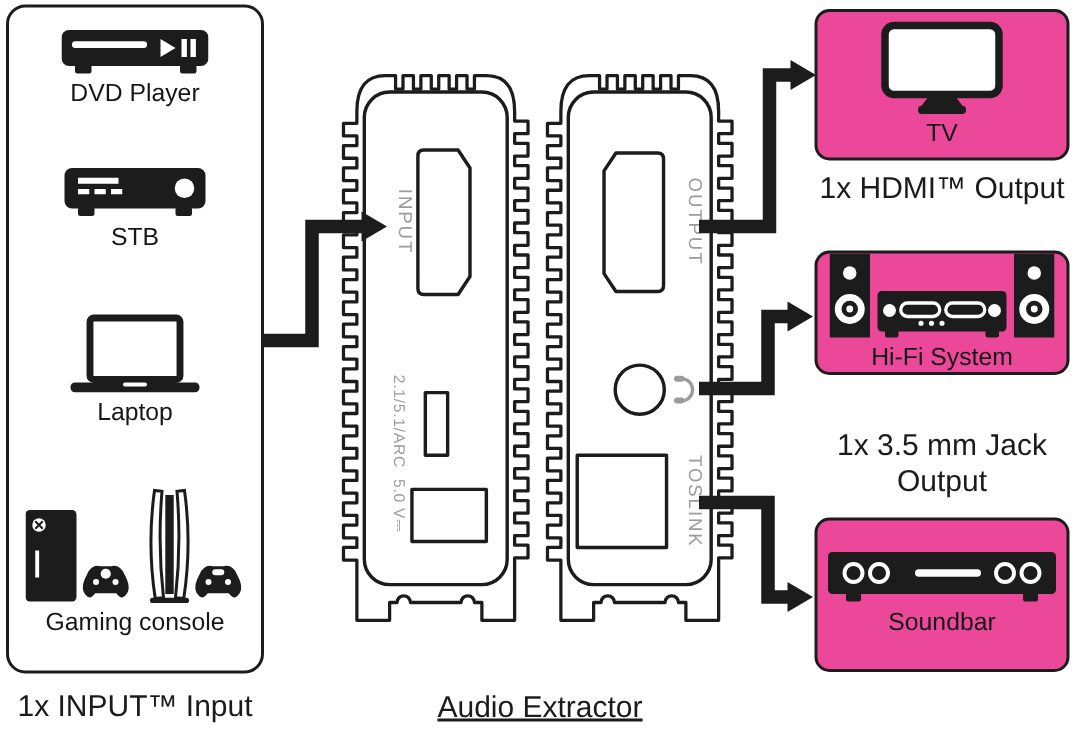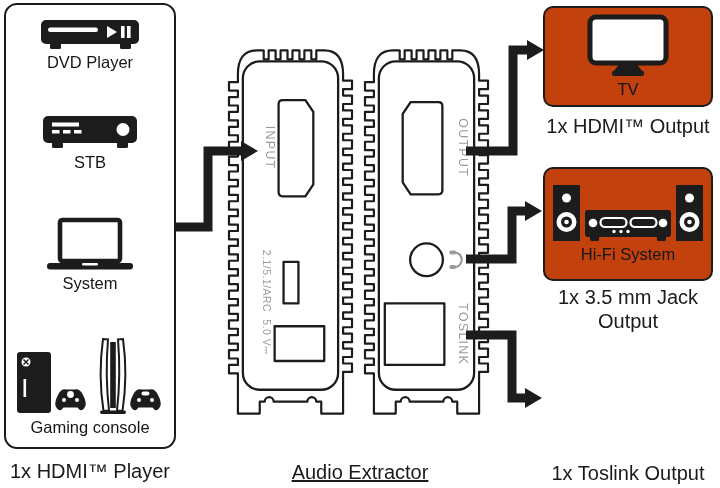--- a/index.html
+++ b/index.html
@@ -4,21 +4,21 @@
 <style>
   html,body{margin:0;padding:0;background:#fff;}
   .canvas{position:relative;width:720px;height:488px;background:#fff;
           font-family:"Liberation Sans",sans-serif;color:#161616;overflow:hidden;}
   .canvas *{box-sizing:border-box;}
 
   
   .source-box{position:absolute;left:4px;top:3px;width:172px;height:446px;
               border:2.2px solid #1c1c1c;border-radius:13px;background:#fff;
               display:flex;flex-direction:column;justify-content:space-between;
-              align-items:center;padding:15px 0 10px;}
+              align-items:center;padding:15px 0 22px;}
   .source-item{display:flex;flex-direction:column;align-items:center;}
   .dev-label{display:block;font-size:16.5px;color:#161616;text-align:center;margin-top:3px;}
 
   
   .caption{position:absolute;font-size:20px;color:#1b1b1b;text-align:center;line-height:1.22;}
   .caption-input{left:0;top:459px;width:180px;}
   .caption-extractor{left:238px;top:460px;width:244px;text-decoration:underline;}
   .cap-tv{left:536px;top:114px;width:184px;}
   .cap-hifi{left:536px;top:285px;width:184px;}
   .cap-soundbar{left:536px;top:461px;width:184px;}
@@ -28,24 +28,24 @@
   .device-front{left:227px;}
   .device-back{left:363px;}
   .fins{fill:#fff;stroke:#1c1c1c;stroke-width:2.2;stroke-linejoin:round;}
   .dev-body{fill:#fff;stroke:#1c1c1c;stroke-width:2.3;}
   .port{fill:#fff;stroke:#1c1c1c;stroke-width:2.3;stroke-linejoin:round;}
   .port-label{fill:#9b9b9b;font-family:"Liberation Sans",sans-serif;font-size:12.5px;letter-spacing:1.3px;}
   .port-label.small{font-size:10.5px;letter-spacing:.5px;}
 
   
   .output-box{position:absolute;left:543px;width:170px;border:2.4px solid #1c1c1c;
-              border-radius:10px;background:#c2410c;display:flex;flex-direction:column;
+              border-radius:10px;background:#ec4899;display:flex;flex-direction:column;
               align-items:center;justify-content:center;gap:2px;}
   .box-tv{top:6px;height:101px;}
-  .box-hifi{top:167px;height:114px;}
+  .box-hifi{top:167px;height:83px;}
   .box-soundbar{top:345px;height:103px;}
   .box-label{font-size:16.5px;color:#161616;text-align:center;}
 
   
   .arrows{position:absolute;left:0;top:0;width:720px;height:488px;z-index:6;pointer-events:none;}
   .arrow-line{fill:none;stroke:#1c1c1c;stroke-width:9;}
   .arrow-head{fill:#1c1c1c;}
 
   .ink{fill:#1c1c1c;}
   .wht{fill:#fff;}
@@ -83,21 +83,21 @@
       </svg>
       <span class="dev-label">STB</span>
     </div>
 
     <div class="source-item">
       <svg width="88" height="54" viewBox="0 0 88 54">
         <rect x="14" y="3" width="60" height="41" rx="2.5" fill="#fff" stroke="#1c1c1c" stroke-width="4.6"></rect>
         <rect class="ink" x="1" y="46" width="86" height="6.5" rx="3"></rect>
         <rect class="wht" x="36" y="46" width="16" height="2.6" rx="1.3"></rect>
       </svg>
-      <span class="dev-label">System</span>
+      <span class="dev-label">Laptop</span>
     </div>
 
     <div class="source-item">
       <svg width="146" height="78" viewBox="0 0 146 78">
 
         <g>
           <rect class="ink" x="0" y="15" width="34" height="61" rx="3"></rect>
           <circle class="wht" cx="9" cy="25" r="4.5"></circle>
           <path d="M6.5 22.5 L11.5 27.5 M6.5 27.5 L11.5 22.5" stroke="#1c1c1c" stroke-width="1.4" fill="none"></path>
           <rect class="wht" x="6.5" y="42" width="2.6" height="18"></rect>
@@ -121,21 +121,21 @@
           <path class="ink" d="M4 8 Q7 1 13 2.5 L20 2.5 Q26 1 29 8 Q34 17 30 21.5 Q27 25.5 23.5 20.5 L9.5 20.5 Q6 25.5 3 21.5 Q-1 17 4 8 Z"></path>
           <rect class="wht" x="12.5" y="4.5" width="8" height="4" rx="2"></rect>
           <circle class="wht" cx="10" cy="13" r="2"></circle>
           <circle class="wht" cx="23" cy="13" r="2"></circle>
         </g>
       </svg>
       <span class="dev-label">Gaming console</span>
     </div>
   </div>
 
-  <div class="caption caption-input">1x HDMI™ Player</div>
+  <div class="caption caption-input">1x INPUT™ Input</div>
 
   <svg class="device device-front" viewBox="0 0 128 372">
     <path class="fins" d="M 11 334L11 327.5L2 327.5L2 319L11 319L11 312.5L2 312.5L2 304L11 304L11 297.5L2 297.5L2 289L11 289L11 282.5L2 282.5L2 274L11 274L11 267.5L2 267.5L2 259L11 259L11 252.5L2 252.5L2 244L11 244L11 237.5L2 237.5L2 229L11 229L11 222.5L2 222.5L2 214L11 214L11 207.5L2 207.5L2 199L11 199L11 192.5L2 192.5L2 184L11 184L11 177.5L2 177.5L2 169L11 169L11 162.5L2 162.5L2 154L11 154L11 147.5L2 147.5L2 139L11 139L11 132.5L2 132.5L2 124L11 124L11 117.5L2 117.5L2 109L11 109L11 102.5L2 102.5L2 94L11 94L11 87.5L2 87.5L2 79L11 79L11 72.5L2 72.5L2 64L11 64L11 57.5L2 57.5L2 49L11 49L11 42.5L2 42.5L2 34L11 34L11 26Q11 2 30 2L37 2L37 11L42 11L42 2L49 2L49 11L54 11L54 2L61 2L61 11L66 11L66 2L73 2L73 11L78 11L78 2L85 2L85 11L90 11L90 2L98 2Q117 2 117 26L117 32.5L126 32.5L126 41L117 41L117 47.5L126 47.5L126 56L117 56L117 62.5L126 62.5L126 71L117 71L117 77.5L126 77.5L126 86L117 86L117 92.5L126 92.5L126 101L117 101L117 107.5L126 107.5L126 116L117 116L117 122.5L126 122.5L126 131L117 131L117 137.5L126 137.5L126 146L117 146L117 152.5L126 152.5L126 161L117 161L117 167.5L126 167.5L126 176L117 176L117 182.5L126 182.5L126 191L117 191L117 197.5L126 197.5L126 206L117 206L117 212.5L126 212.5L126 221L117 221L117 227.5L126 227.5L126 236L117 236L117 242.5L126 242.5L126 251L117 251L117 257.5L126 257.5L126 266L117 266L117 272.5L126 272.5L126 281L117 281L117 287.5L126 287.5L126 296L117 296L117 302.5L126 302.5L126 311L117 311L117 317.5L126 317.5L126 326L117 326L117 334L117 368L95 368L95 356L90 356A4.5 4.5 0 0 0 81 356L47 356A4.5 4.5 0 0 0 38 356L33 356L33 368L11 368Z"></path>
     <rect class="dev-body" x="16" y="13" width="96" height="331" rx="17"></rect>
     <path class="port" d="M 56 52 L 79 52 L 87 64 L 87 137 L 79 149 L 56 149 Q 52 149 52 145 L 52 56 Q 52 52 56 52 Z"></path>
     <text class="port-label" transform="translate(39 100) rotate(90)" text-anchor="middle">INPUT</text>
     <text class="port-label small" transform="translate(36 203) rotate(90)">2.1/5.1/ARC</text>
     <text class="port-label small" transform="translate(36 273) rotate(90)">5.0 V⎓</text>
     <rect class="port" x="57" y="215" width="15" height="42"></rect>
     <rect class="port" x="48" y="280" width="50" height="35"></rect>
@@ -194,21 +194,33 @@
         <circle class="wht" cx="136.5" cy="13" r="4.5"></circle>
         <circle class="wht" cx="136.5" cy="37" r="10"></circle>
         <circle class="ink" cx="136.5" cy="37" r="5.5"></circle>
         <circle class="wht" cx="136.5" cy="37" r="2.3"></circle>
       </g>
     </svg>
     <span class="box-label">Hi-Fi System</span>
   </div>
   <div class="caption cap-hifi">1x 3.5 mm Jack Output</div>
 
-  <div class="caption cap-soundbar">1x Toslink Output</div>
+  <div class="output-box box-soundbar">
+    <svg width="152" height="36" viewBox="0 0 152 36">
+      <rect class="ink" x="0" y="0" width="152" height="28" rx="3"></rect>
+      <rect class="ink" x="12" y="27" width="10" height="6" rx="1.5"></rect>
+      <rect class="ink" x="130" y="27" width="10" height="6" rx="1.5"></rect>
+      <circle cx="17" cy="14" r="6" fill="none" stroke="#fff" stroke-width="2.6"></circle>
+      <circle cx="34" cy="14" r="6" fill="none" stroke="#fff" stroke-width="2.6"></circle>
+      <circle cx="118" cy="14" r="6" fill="none" stroke="#fff" stroke-width="2.6"></circle>
+      <circle cx="135" cy="14" r="6" fill="none" stroke="#fff" stroke-width="2.6"></circle>
+      <rect class="wht" x="58" y="11.5" width="44" height="5" rx="2.5"></rect>
+    </svg>
+    <span class="box-label">Soundbar</span>
+  </div>
 
   <svg class="arrows" viewBox="0 0 720 488">
     <g>
       <path class="arrow-line" d="M 176 227 L 208 227 L 208 151 L 242 151"></path>
       <polygon class="arrow-head" points="241,141 241,161 258,151"></polygon>
     </g>
     <g>
       <path class="arrow-line" d="M 466 151 L 513 151 L 513 50 L 528 50"></path>
       <polygon class="arrow-head" points="527,40 527,60 544,50"></polygon>
     </g>

